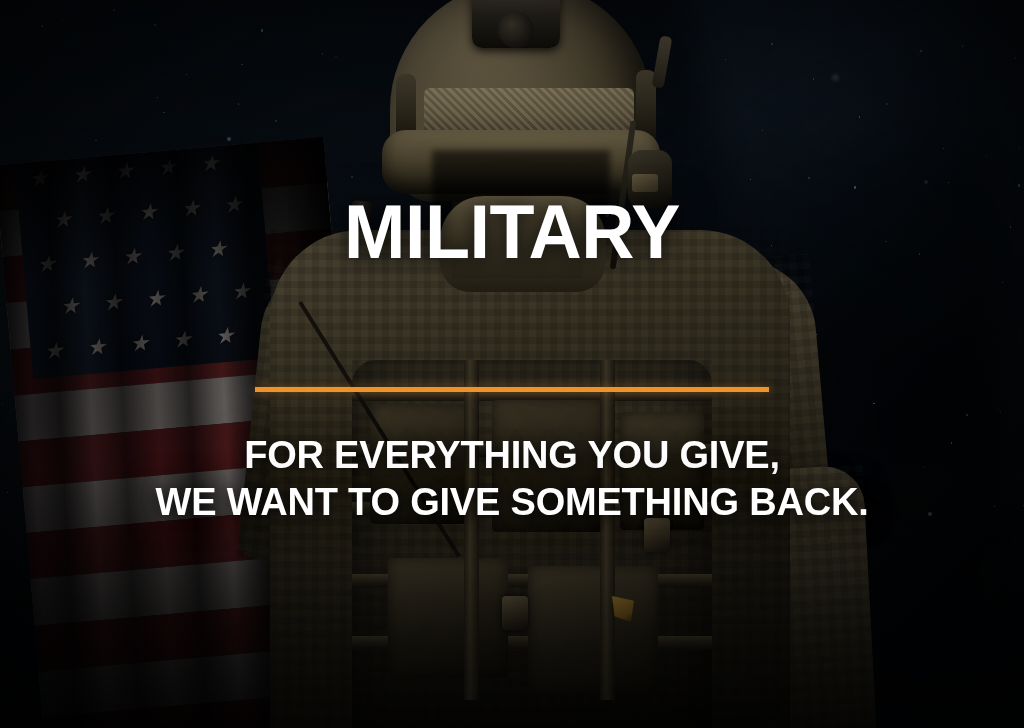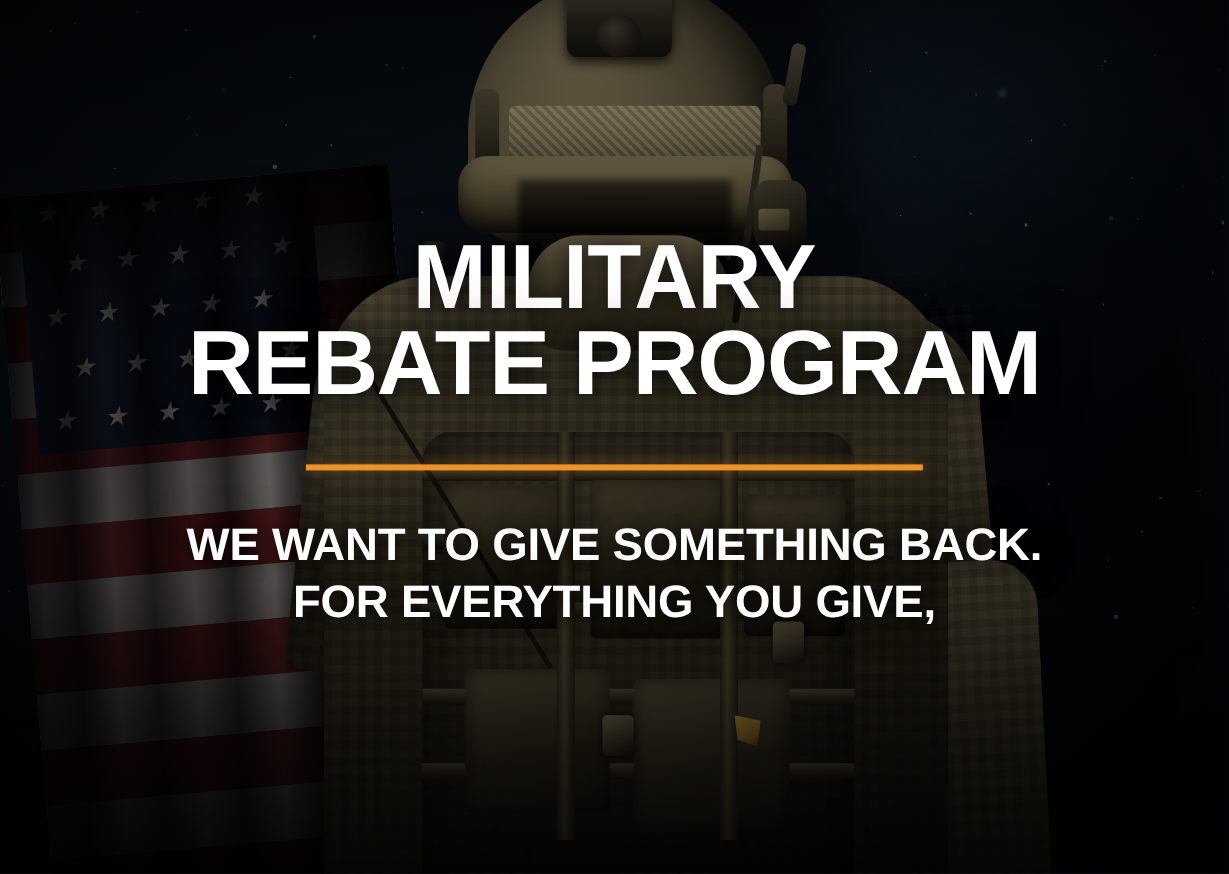--- a/index.html
+++ b/index.html
@@ -718,25 +718,24 @@
   </div>
 
   <div class="scrim"></div>
   <div class="vignette"></div>
 
   <div class="overlay">
 
     <div id="headline-block">
       <h1 class="headline">
         <span class="line1">MILITARY</span>
-        <span class="line2">REBATE PROGRAM</span>
       </h1>
     </div>
 
     <div class="divider" style="width: 514px; height: 5px; background: rgb(240, 146, 42);"></div>
 
     <div class="subhead">
+      <span>FOR EVERYTHING YOU GIVE,</span>
       <span>WE WANT TO GIVE SOMETHING BACK.</span>
-      <span>FOR EVERYTHING YOU GIVE,</span>
     </div>
 
   </div>
 </div>
 
 </body></html>

